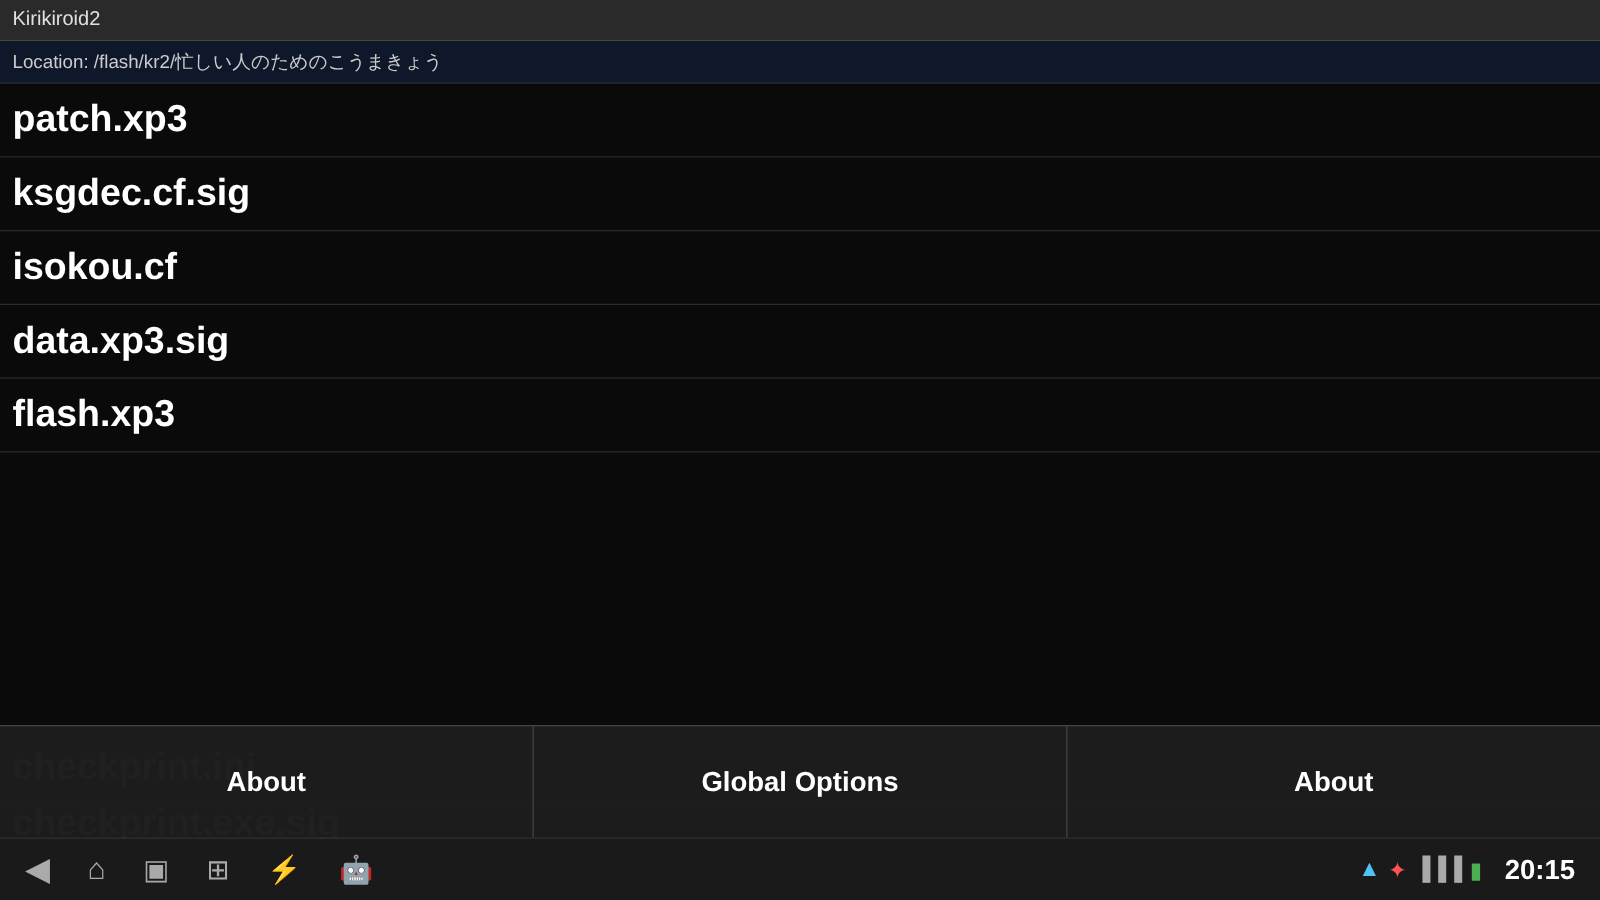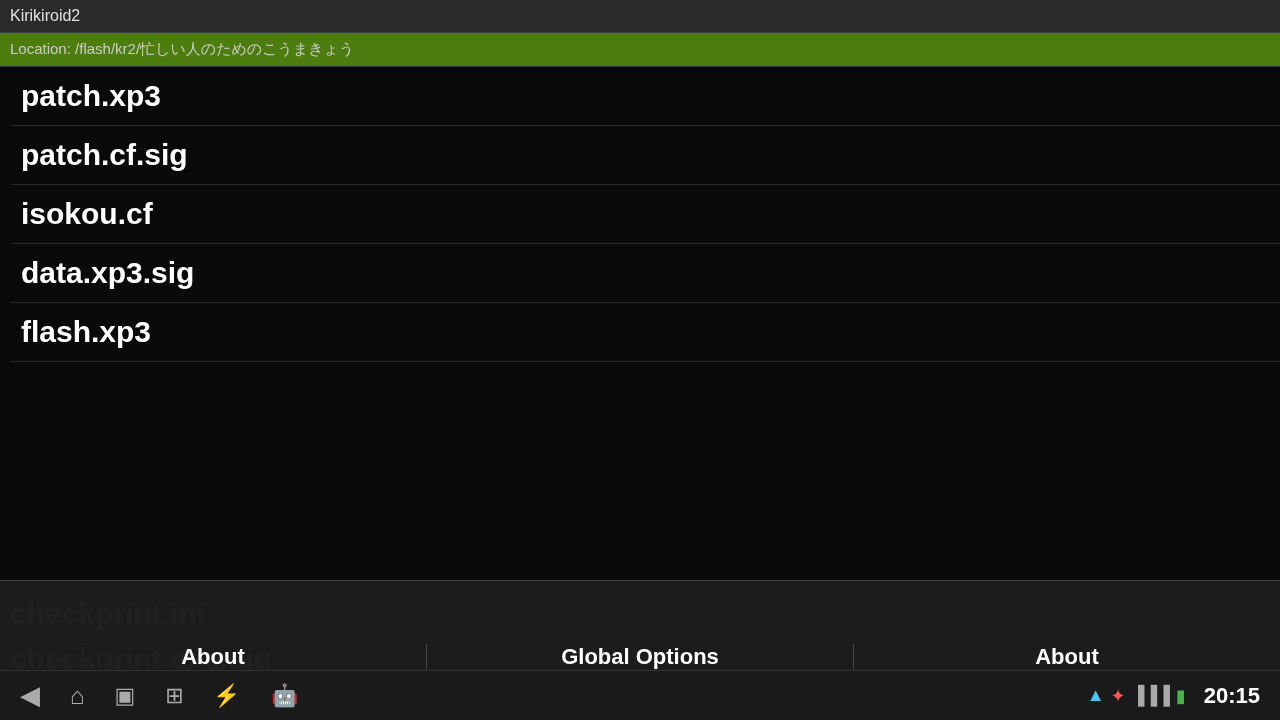--- a/index.html
+++ b/index.html
@@ -21,21 +21,21 @@
       font-size: 16px;
       color: #e0e0e0;
       border-bottom: 1px solid #444;
       height: 28px;
       display: flex;
       align-items: center;
     }
 
     
     #location-bar {
-      background: #4d7c0f;
+      background: #0f172a;
       padding: 6px 10px;
       font-size: 15px;
       color: #ccc;
       border-bottom: 1px solid #333;
       height: 34px;
       display: flex;
       align-items: center;
     }
 
     
@@ -45,21 +45,20 @@
       height: calc(720px - 28px - 34px - 90px - 50px);
     }
 
     .file-item {
       padding: 12px 10px;
       font-size: 30px;
       font-weight: bold;
       color: #fff;
       border-bottom: 1px solid #2a2a2a;
       cursor: pointer;
-      margin-left: 11px;
     }
 
     
     #overlay-area {
       position: relative;
       height: 90px;
       background: #0a0a0a;
       overflow: hidden;
     }
 
@@ -89,21 +88,20 @@
     
     #bottom-menu {
       position: absolute;
       bottom: 50px;
       left: 0;
       right: 0;
       height: 90px;
       display: flex;
       border-top: 1px solid #444;
       background: rgba(30,30,30,0.95);
-      align-items: flex-end;
     }
 
     .bottom-btn {
       flex: 1;
       display: flex;
       align-items: center;
       justify-content: center;
       font-size: 22px;
       font-weight: bold;
       color: #fff;
@@ -220,21 +218,21 @@
 <div id="title-bar">
   <span>Kirikiroid2</span>
 </div>
 
 <div id="location-bar">
   <span>Location: /flash/kr2/忙しい人のためのこうまきょう</span>
 </div>
 
 <div id="file-list">
 <div class="file-item">patch.xp3</div>
-    <div class="file-item">patch.cf.sig</div>
+    <div class="file-item">ksgdec.cf.sig</div>
     <div class="file-item">isokou.cf</div>
     <div class="file-item">data.xp3.sig</div>
     <div class="file-item">flash.xp3</div>
   </div>
 
 <div id="overlay-area">
   <div class="file-item-partial">checkprint.ini</div>
   <div class="file-item-partial2">checkprint.exe.sig</div>
 </div>
 

